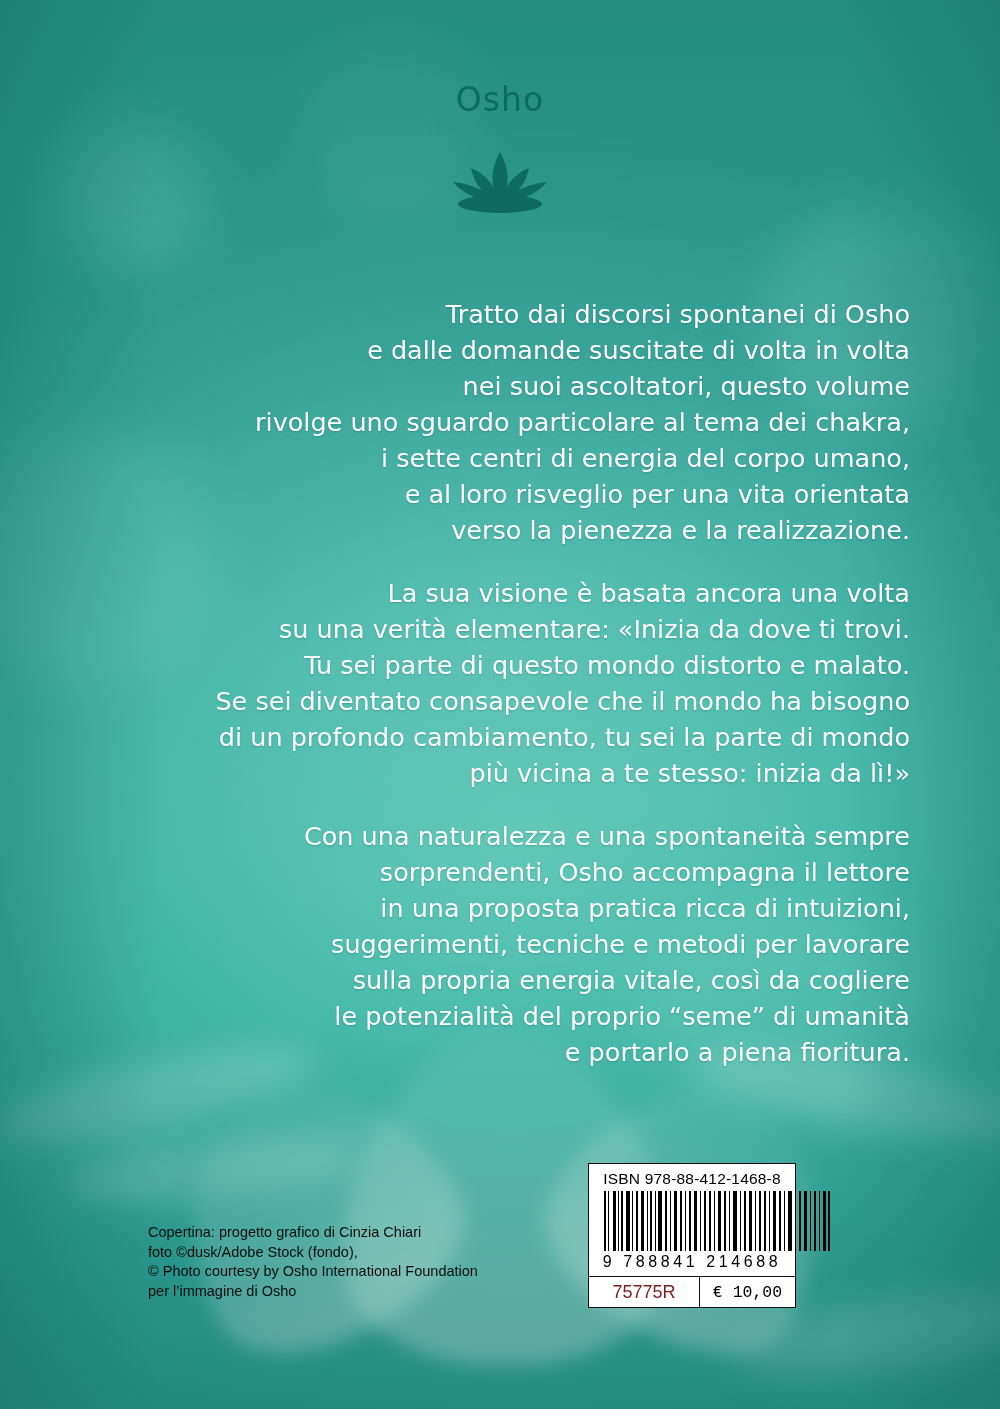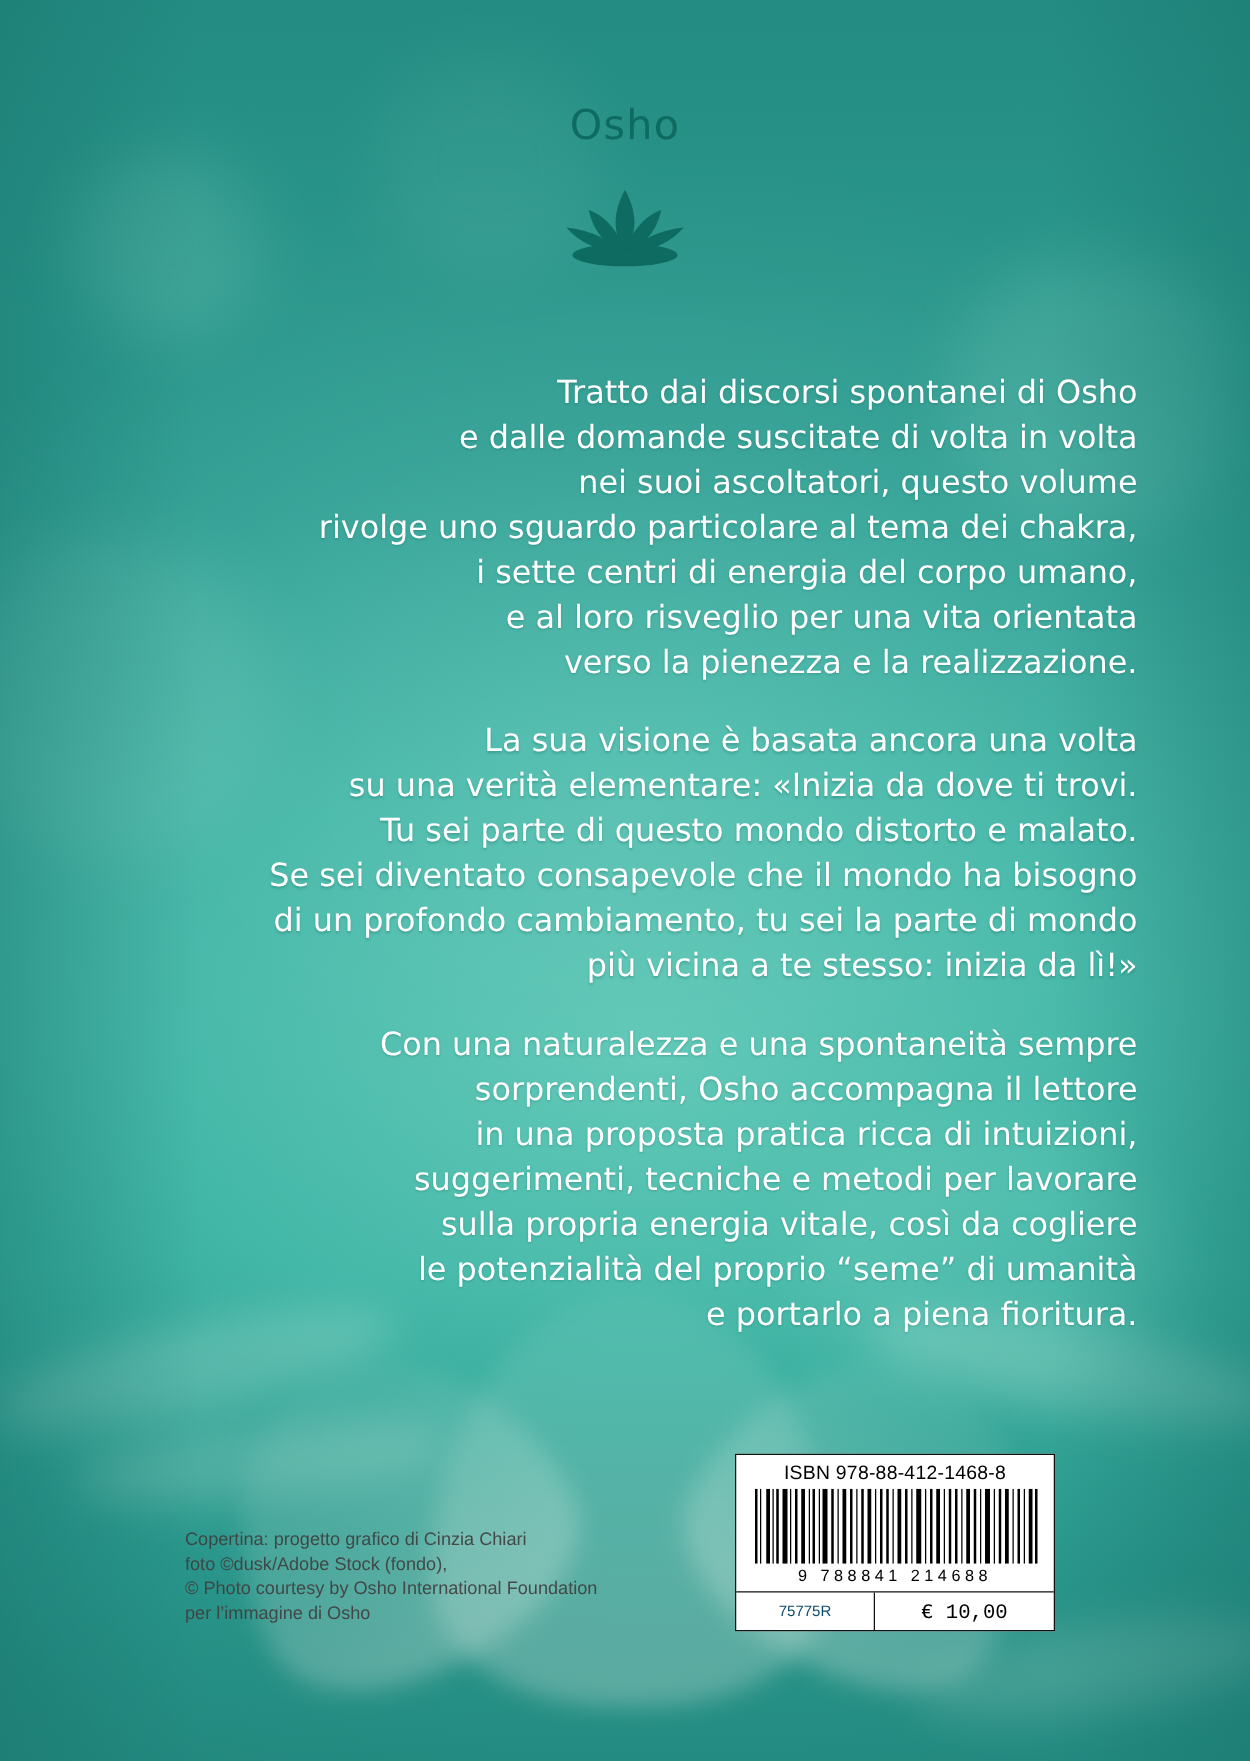--- a/index.html
+++ b/index.html
@@ -98,71 +98,71 @@
     margin: 0 0 27px 0;
     white-space: pre-line;
   }
   .copy p:last-child { margin-bottom: 0; }
 
   
   .credits {
     position: absolute;
     left: 148px;
     top: 1223px;
-    color: #404040;
+    color: #000000;
     font-family: "Liberation Sans", sans-serif;
     font-size: 14.5px;
     line-height: 19.5px;
     white-space: pre-line;
     opacity: 0.92;
   }
 
   
   .barcode-box {
     position: absolute;
     left: 588px;
     top: 1163px;
-    width: 256px;
+    width: 208px;
     background: #ffffff;
     border: 1px solid #111;
     box-sizing: border-box;
     font-family: "Liberation Sans", sans-serif;
   }
   .isbn-text {
     text-align: center;
     font-size: 15.5px;
     color: #000;
     padding: 6px 0 3px 0;
     letter-spacing: 0.2px;
   }
   .bars {
     height: 60px;
     margin: 0 13px;
     display: block;
   }
   .ean-text {
     text-align: center;
-    font-size: 13px;
+    font-size: 16px;
     color: #000;
     letter-spacing: 3.6px;
     padding: 2px 0 5px 0;
   }
   .price-row {
     display: flex;
     border-top: 1px solid #111;
     height: 30px;
   }
   .price-row .code {
     flex: 0 0 110px;
     border-right: 1px solid #111;
     display: flex;
     align-items: center;
     justify-content: center;
-    font-size: 12px;
-    color: #0c4a6e;
+    font-size: 18px;
+    color: #7f1d1d;
   }
   .price-row .price {
     flex: 1;
     display: flex;
     align-items: center;
     justify-content: center;
     font-size: 16.5px;
     color: #000;
     font-family: Liberation Mono, monospace;
   }

